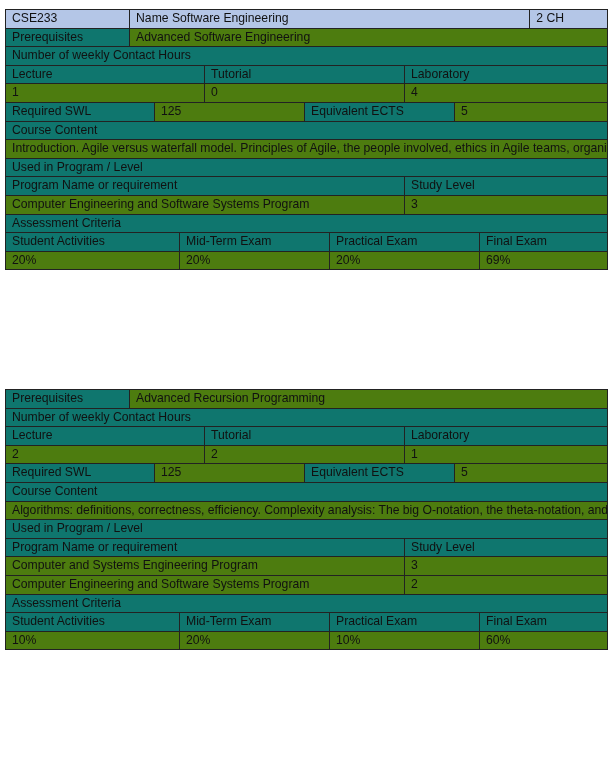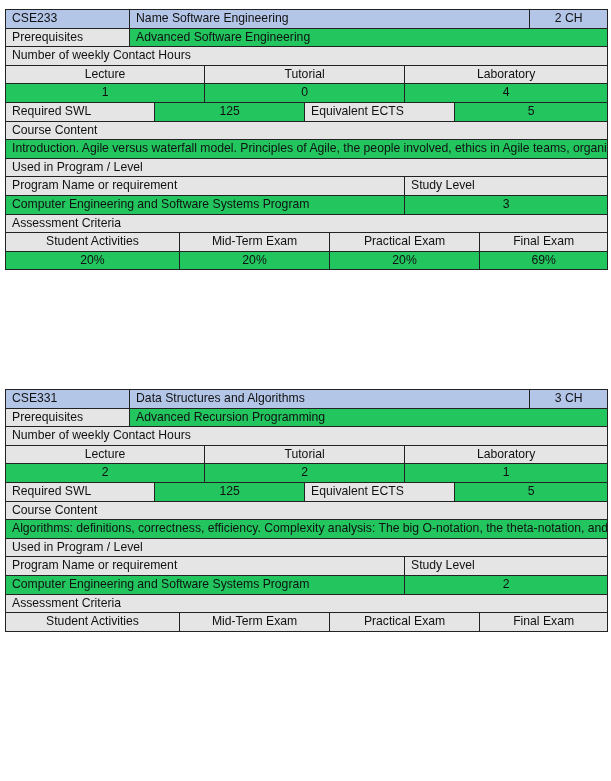--- a/index.html
+++ b/index.html
@@ -5,23 +5,23 @@
   html, body { margin: 0; padding: 0; background: #ffffff; }
   body { width: 611px; height: 781px; position: relative; overflow: hidden;
          font-family: "Liberation Sans", "DejaVu Sans", sans-serif; color: #111; }
   table.course { position: absolute; left: 5px; width: 602px; border-collapse: collapse;
                  table-layout: fixed; font-size: 12.2px; }
   table.course td { border: 1px solid #222; padding: 0 6px; height: 17.6px; line-height: 17.6px;
                     white-space: nowrap; overflow: hidden; box-sizing: border-box; }
   #t1 { top: 9px; }
   #t2 { top: 389px; }
   .blue { background: #B4C6E7; }
-  .green { background: #e5e5e5; }
-  .white { background: #22c55e; }
-  .c { text-align: center; }
+  .green { background: #0f766e; }
+  .white { background: #4d7c0f; }
+  .c { }
   td.content { white-space: normal; text-align: justify; line-height: 18.6px; padding: 0 4px 0 6px;
                height: auto; font-size: 12.2px; }
 </style>
 </head>
 <body>
 
 <table class="course" id="t1">
   <colgroup>
     <col style="width:25px">
       <col style="width:25px">
@@ -133,25 +133,20 @@
       <col style="width:25px">
       <col style="width:25px">
     <col style="width:25px">
       <col style="width:25px">
       <col style="width:25px">
       <col style="width:25px">
       <col style="width:25px">
       <col style="width:28px">
   </colgroup>
   <tbody>
-      <tr>
-    <td class="blue" colspan="5">CSE331</td>
-    <td class="blue" colspan="16">Data Structures and Algorithms</td>
-    <td class="blue c" colspan="3">3 CH</td>
-  </tr>
   <tr>
     <td class="green" colspan="5">Prerequisites</td>
     <td class="white" colspan="19">Advanced Recursion Programming</td>
   </tr>
   <tr>
     <td class="green" colspan="24">Number of weekly Contact Hours</td>
   </tr>
   <tr>
     <td class="green c" colspan="8">Lecture</td>
     <td class="green c" colspan="8">Tutorial</td>
@@ -175,26 +170,36 @@
     <td class="white content" colspan="24"><span>Algorithms: definitions, correctness, efficiency. Complexity analysis: The big O-notation, the theta-notation, and the Omega-notation. Elementary data structures: linked lists; (single, double, and circular), stacks, queues, and priority queues. Recursion: tail recursion, indirect recursion, non-tail recursion, nested recursion, and excessive recursion. Trees: binary and search trees and tree operations (insertion, deletion, and balancing). Multiway trees: B-tree, B</span></td>
   </tr>
   <tr>
     <td class="green" colspan="24">Used in Program / Level</td>
   </tr>
   <tr>
     <td class="green" colspan="16">Program Name or requirement</td>
     <td class="green" colspan="8">Study Level</td>
   </tr>
   <tr>
+    <td class="white" colspan="16">Computer and Systems Engineering Program</td>
+    <td class="white c" colspan="8">3</td>
+  </tr>
+  <tr>
     <td class="white" colspan="16">Computer Engineering and Software Systems Program</td>
     <td class="white c" colspan="8">2</td>
   </tr>
   <tr>
     <td class="green" colspan="24">Assessment Criteria</td>
   </tr>
   <tr>
     <td class="green c" colspan="7">Student Activities</td>
     <td class="green c" colspan="6">Mid-Term Exam</td>
     <td class="green c" colspan="6">Practical Exam</td>
     <td class="green c" colspan="5">Final Exam</td>
   </tr>
+  <tr>
+    <td class="white c" colspan="7">10%</td>
+    <td class="white c" colspan="6">20%</td>
+    <td class="white c" colspan="6">10%</td>
+    <td class="white c" colspan="5">60%</td>
+  </tr>
 </tbody>
   </table>
 
 </body></html>

